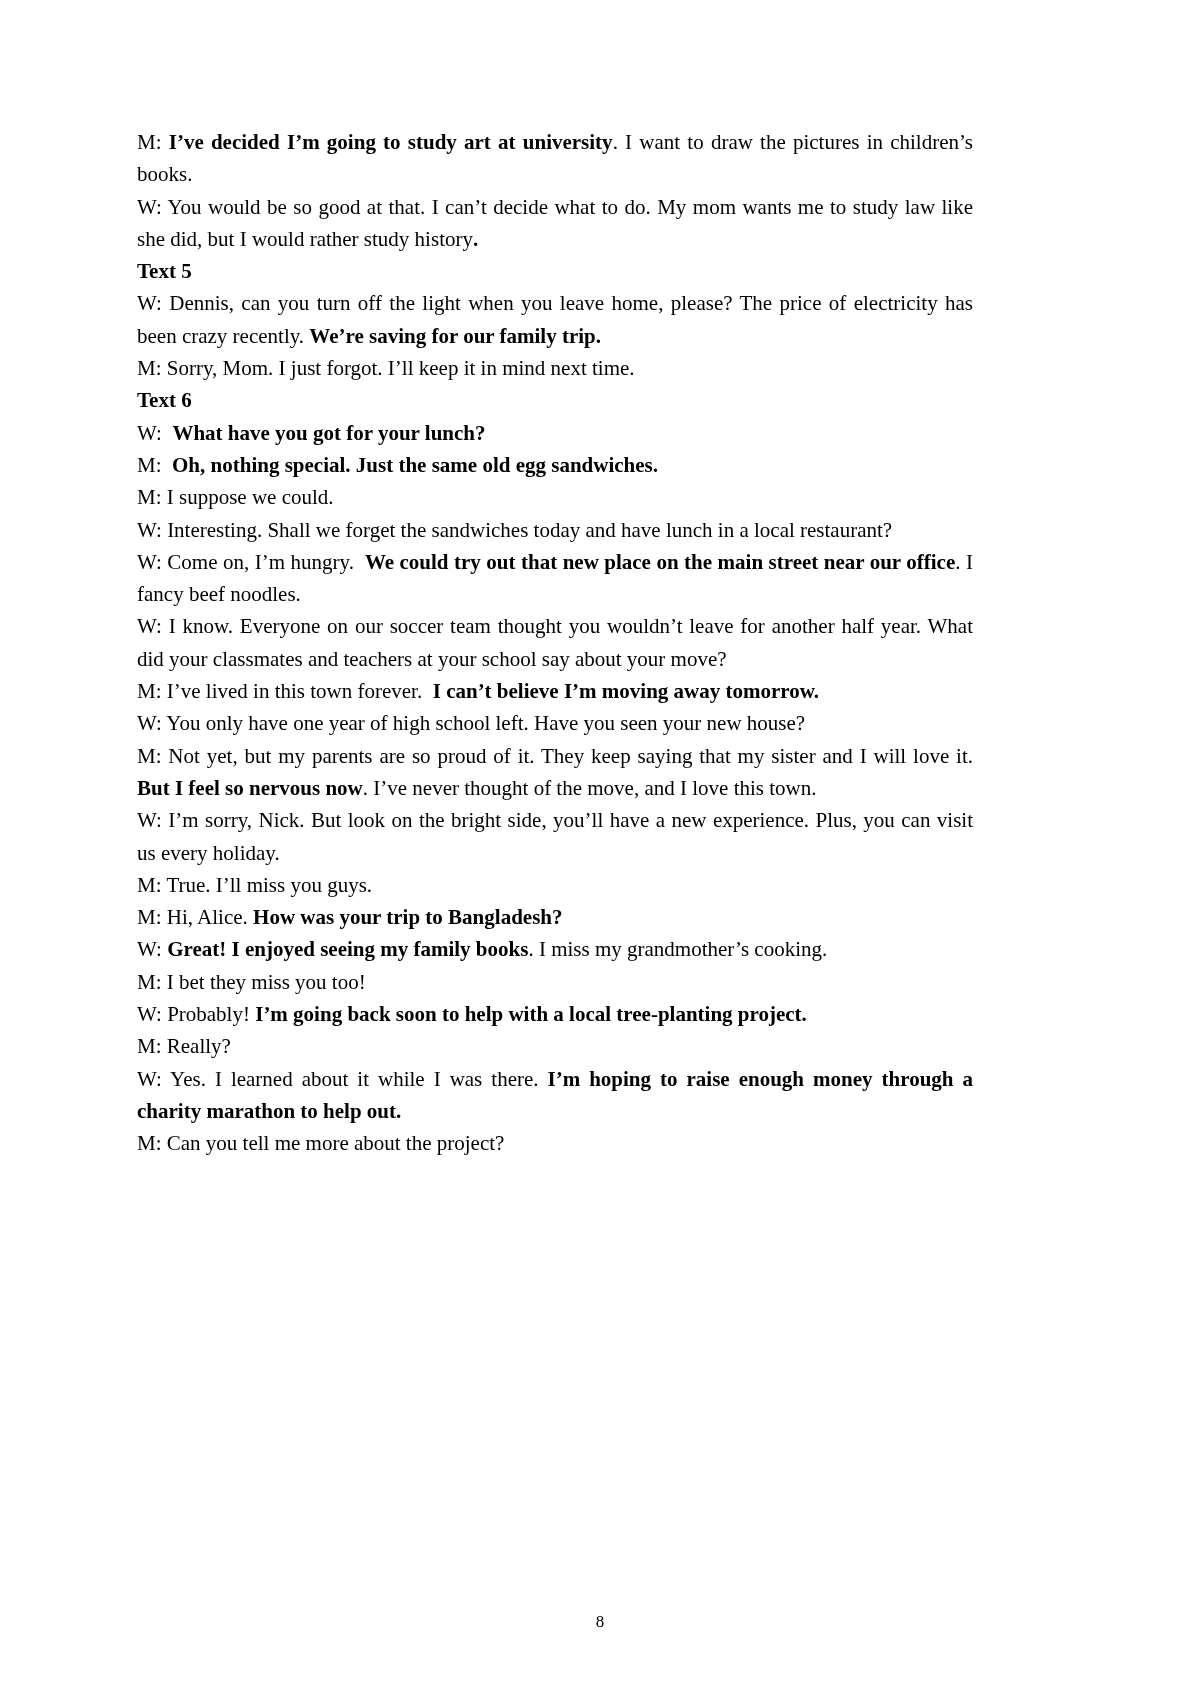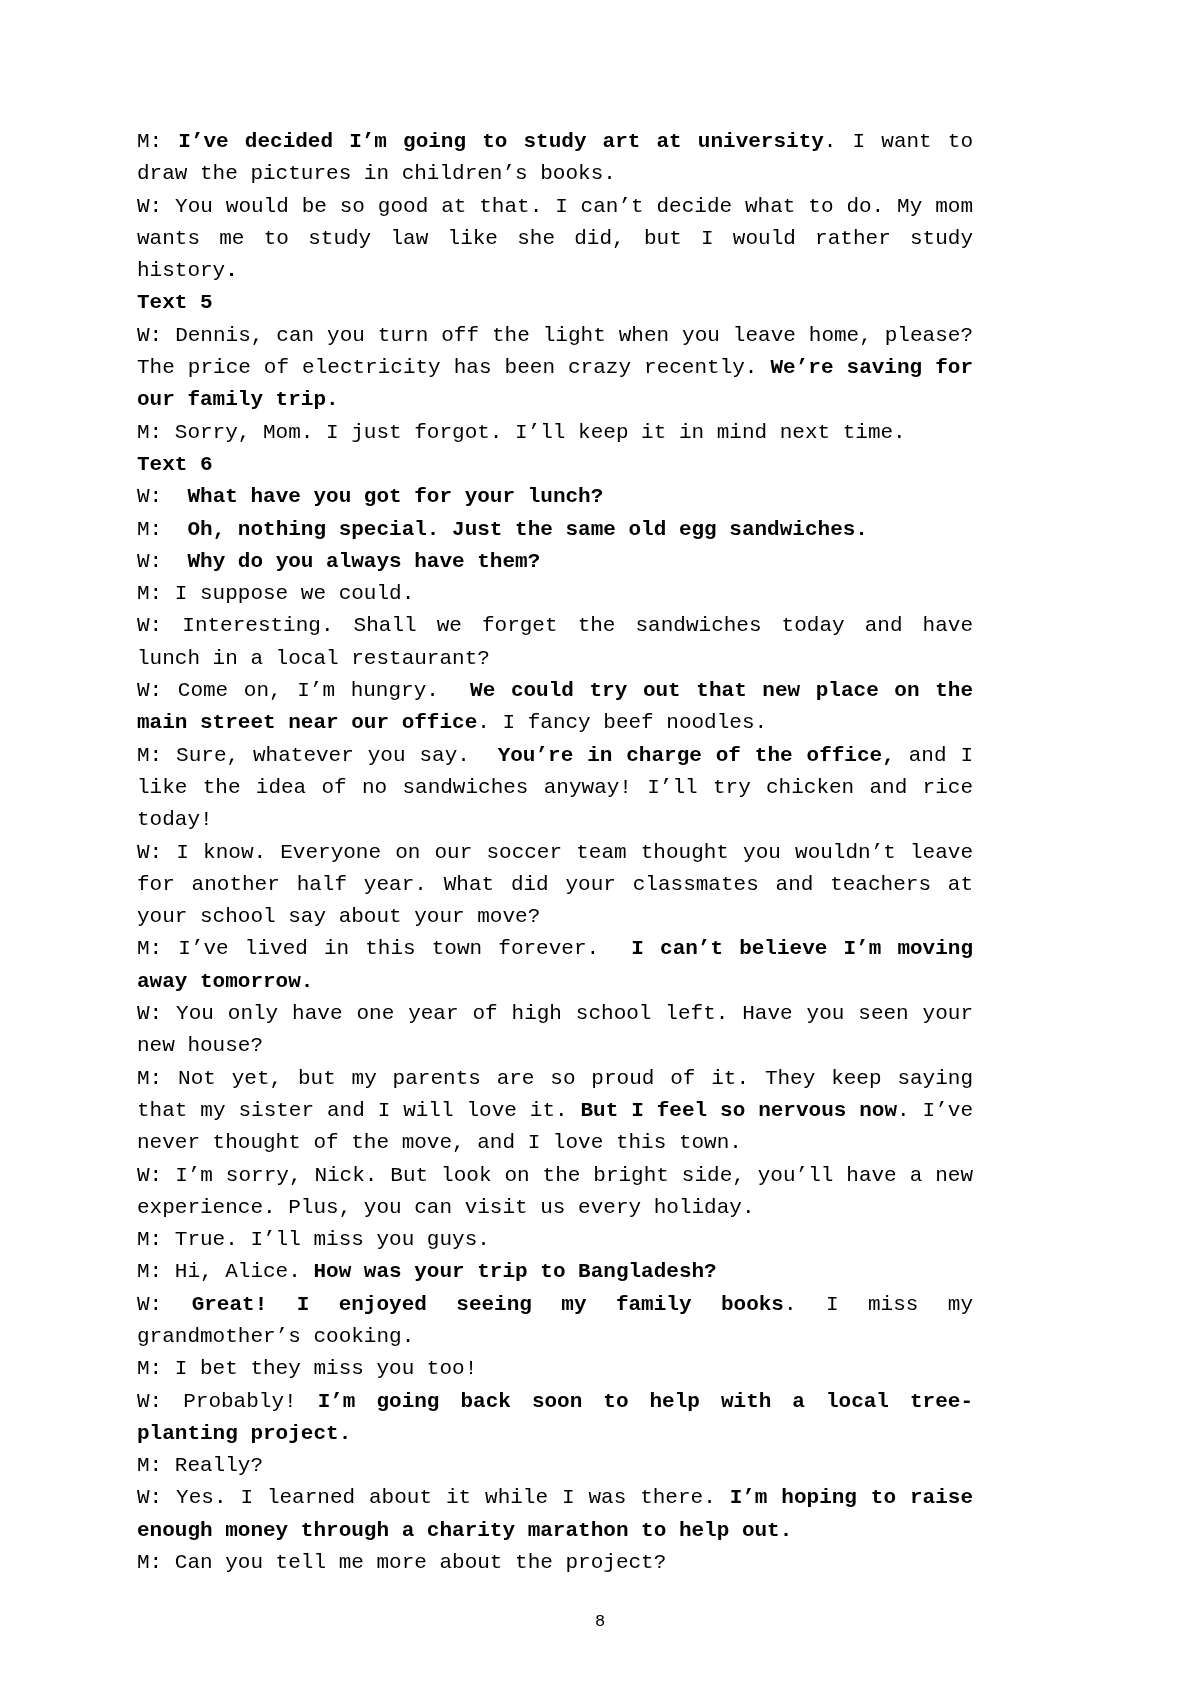--- a/index.html
+++ b/index.html
@@ -6,21 +6,21 @@
     margin: 0;
     padding: 0;
     background: #ffffff;
   }
   .page {
     position: relative;
     width: 1120px;
     height: 1698px;
     background: #ffffff;
     overflow: hidden;
-    font-family: Liberation Mono, monospace;
+    font-family: Liberation Serif, serif;
     color: #000000;
   }
   .content {
     position: absolute;
     top: 126px;
     left: 137px;
     width: 836px;
     font-size: 21px;
     line-height: 32.3px;
     text-align: justify;
@@ -48,25 +48,23 @@
 <div class="page">
   <div class="content">
       <p><span>M: </span><span class="b">I’ve decided I’m going to study art at university</span><span>. I want to draw the pictures in children’s books.</span></p>
       <p><span>W: You would be so good at that. I can’t decide what to do. My mom wants me to study law like she did, but I would rather study history</span><span class="b">.</span></p>
       <p><span class="b">Text 5</span></p>
       <p><span>W: Dennis, can you turn off the light when you leave home, please? The price of electricity has been crazy recently. </span><span class="b">We’re saving for our family trip.</span></p>
       <p><span>M: Sorry, Mom. I just forgot. I’ll keep it in mind next time.</span></p>
       <p><span class="b">Text 6</span></p>
       <p><span>W:&nbsp; </span><span class="b">What have you got for your lunch?</span></p>
       <p><span>M:&nbsp; </span><span class="b">Oh, nothing special. Just the same old egg sandwiches.</span></p>
-      <p><span>W:&nbsp; </span><span class="b">Why do you always have them?</span></p>
       <p><span>M: I suppose we could.</span></p>
       <p><span>W: Interesting. Shall we forget the sandwiches today and have lunch in a local restaurant?</span></p>
       <p><span>W: Come on, I’m hungry.&nbsp; </span><span class="b">We could try out that new place on the main street near our office</span><span>. I fancy beef noodles.</span></p>
-      <p><span>M: Sure, whatever you say.&nbsp; </span><span class="b">You’re in charge of the office,</span><span> and I like the idea of no sandwiches anyway! I’ll try chicken and rice today!</span></p>
       <p><span>W: I know. Everyone on our soccer team thought you wouldn’t leave for another half year. What did your classmates and teachers at your school say about your move?</span></p>
       <p><span>M: I’ve lived in this town forever.&nbsp; </span><span class="b">I can’t believe I’m moving away tomorrow.</span></p>
       <p><span>W: You only have one year of high school left. Have you seen your new house?</span></p>
       <p><span>M: Not yet, but my parents are so proud of it. They keep saying that my sister and I will love it. </span><span class="b">But I feel so nervous now</span><span>. I’ve never thought of the move, and I love this town.</span></p>
       <p><span>W: I’m sorry, Nick. But look on the bright side, you’ll have a new experience. Plus, you can visit us every holiday.</span></p>
       <p><span>M: True. I’ll miss you guys.</span></p>
       <p><span>M: Hi, Alice. </span><span class="b">How was your trip to Bangladesh?</span></p>
       <p><span>W: </span><span class="b">Great! I enjoyed seeing my family books</span><span>. I miss my grandmother’s cooking.</span></p>
       <p><span>M: I bet they miss you too!</span></p>
       <p><span>W: Probably! </span><span class="b">I’m going back soon to help with a local tree-planting project.</span></p>

